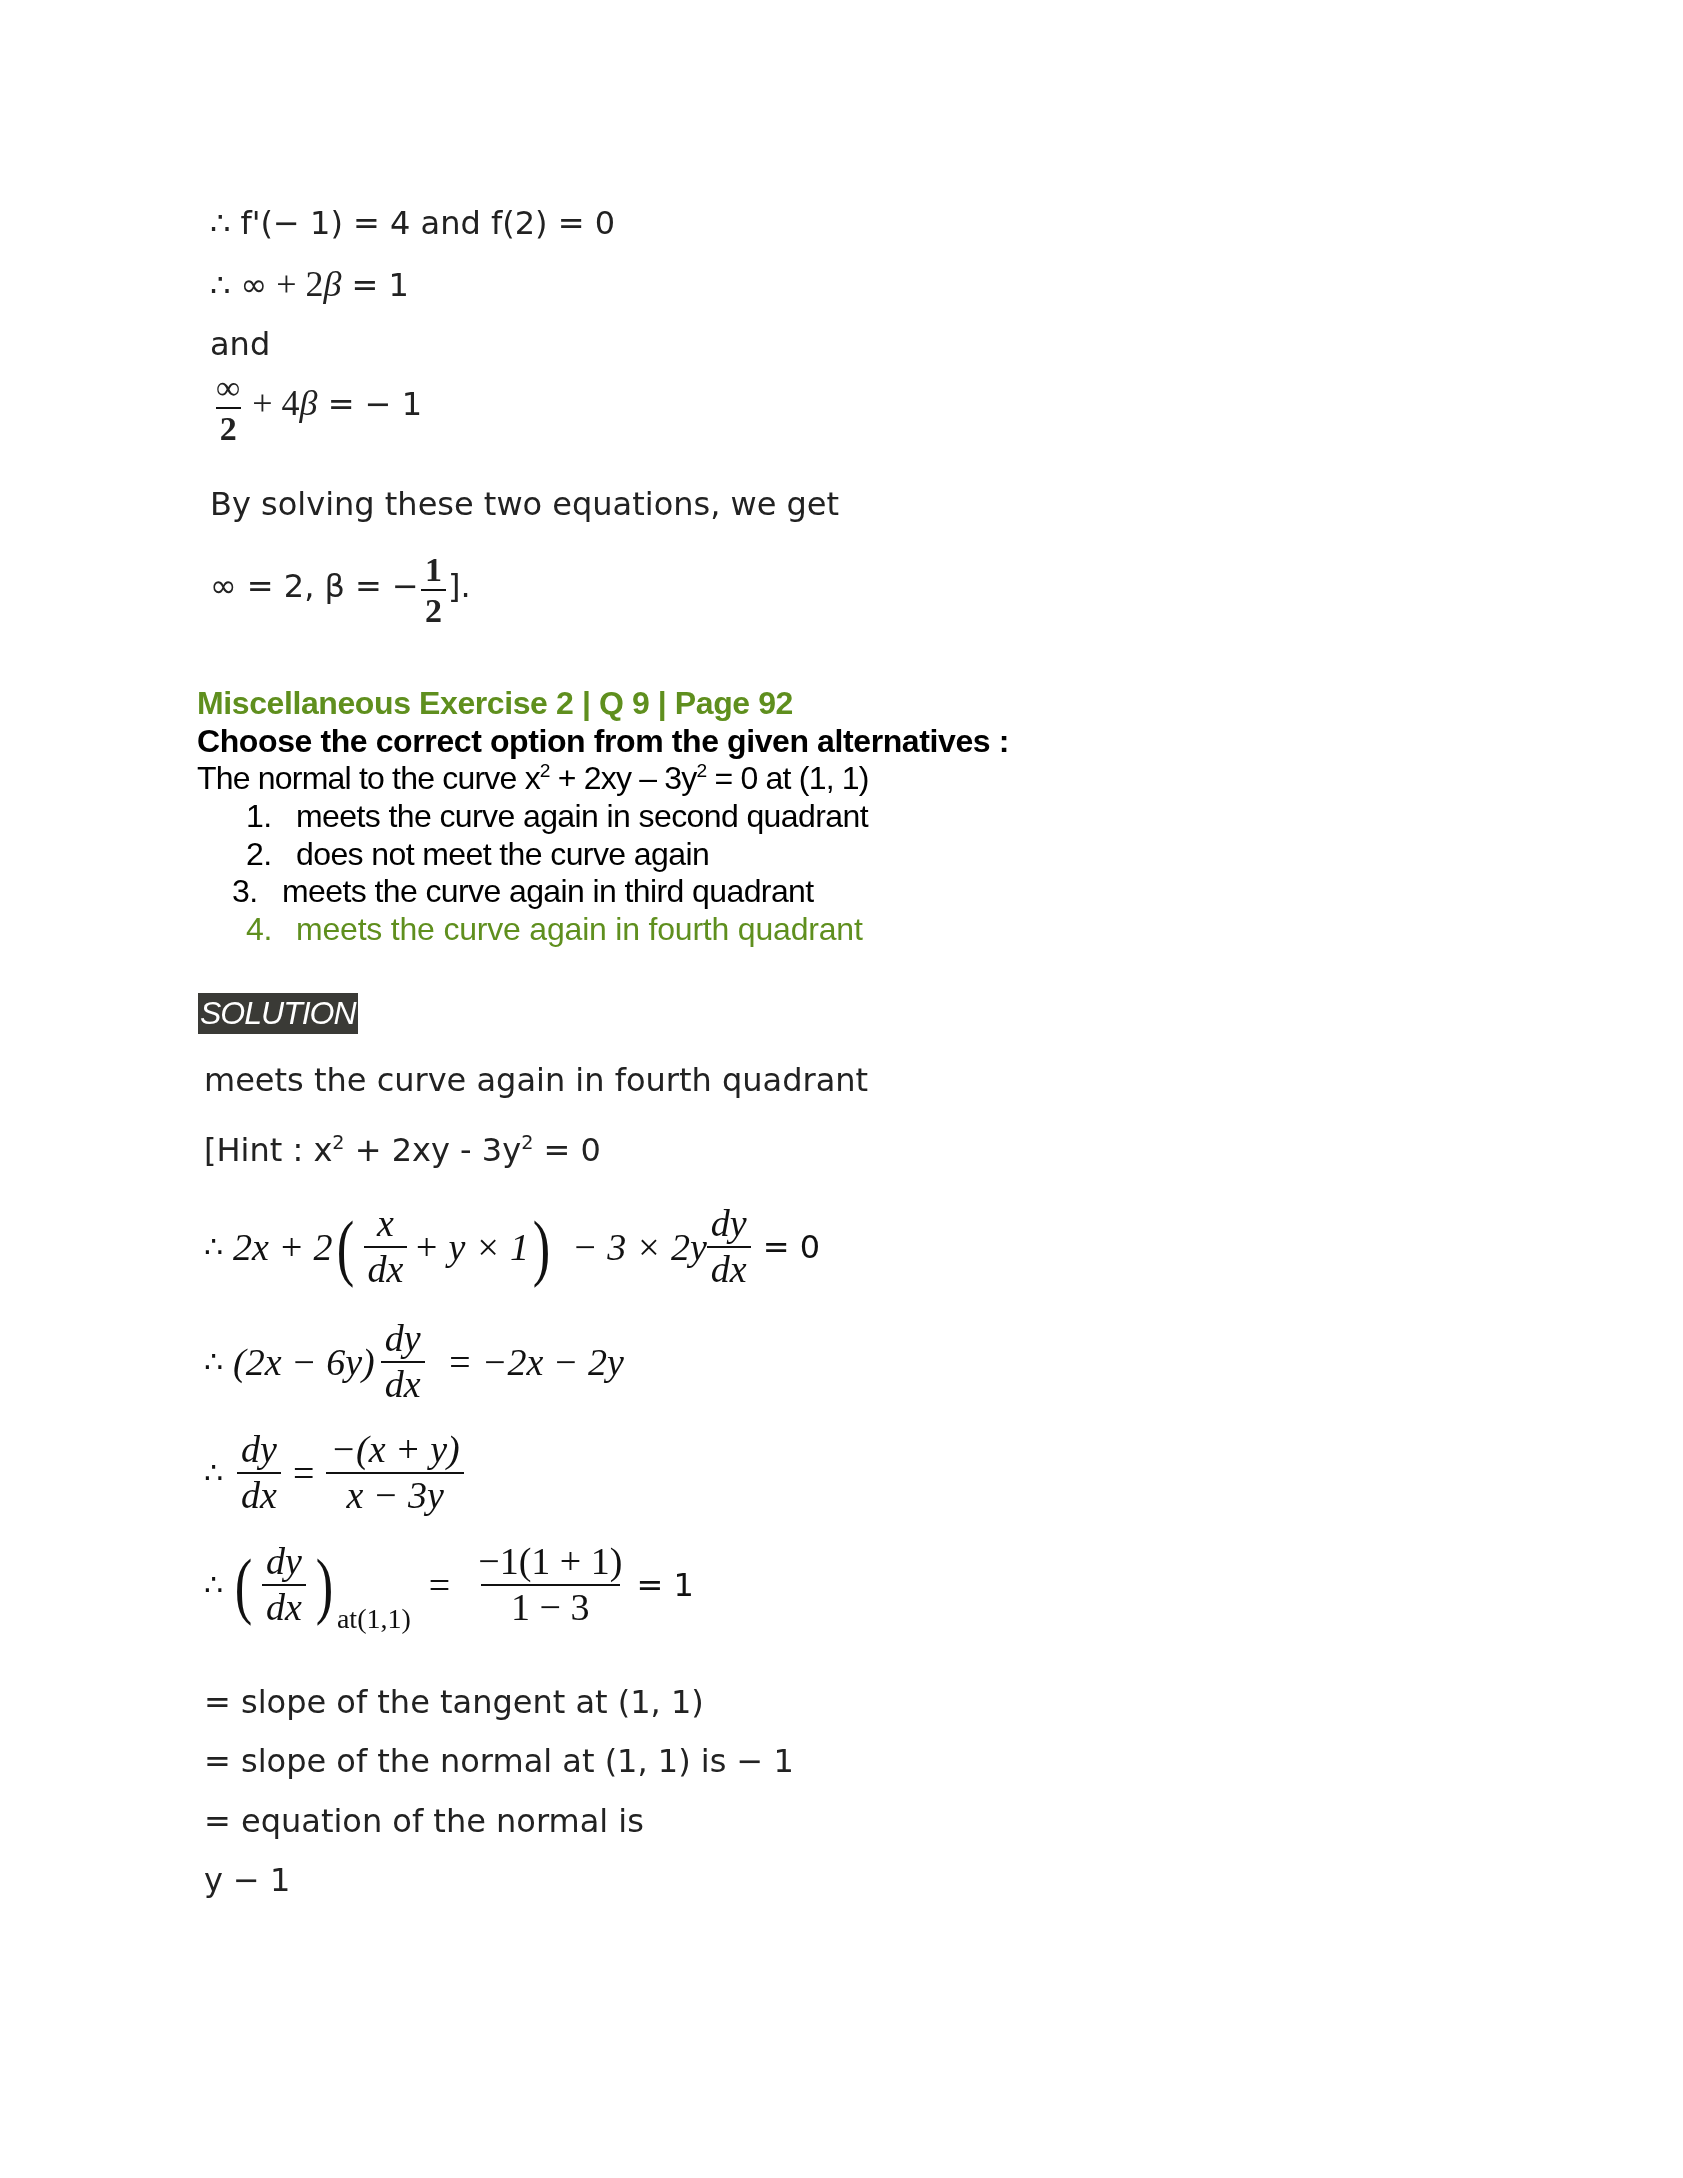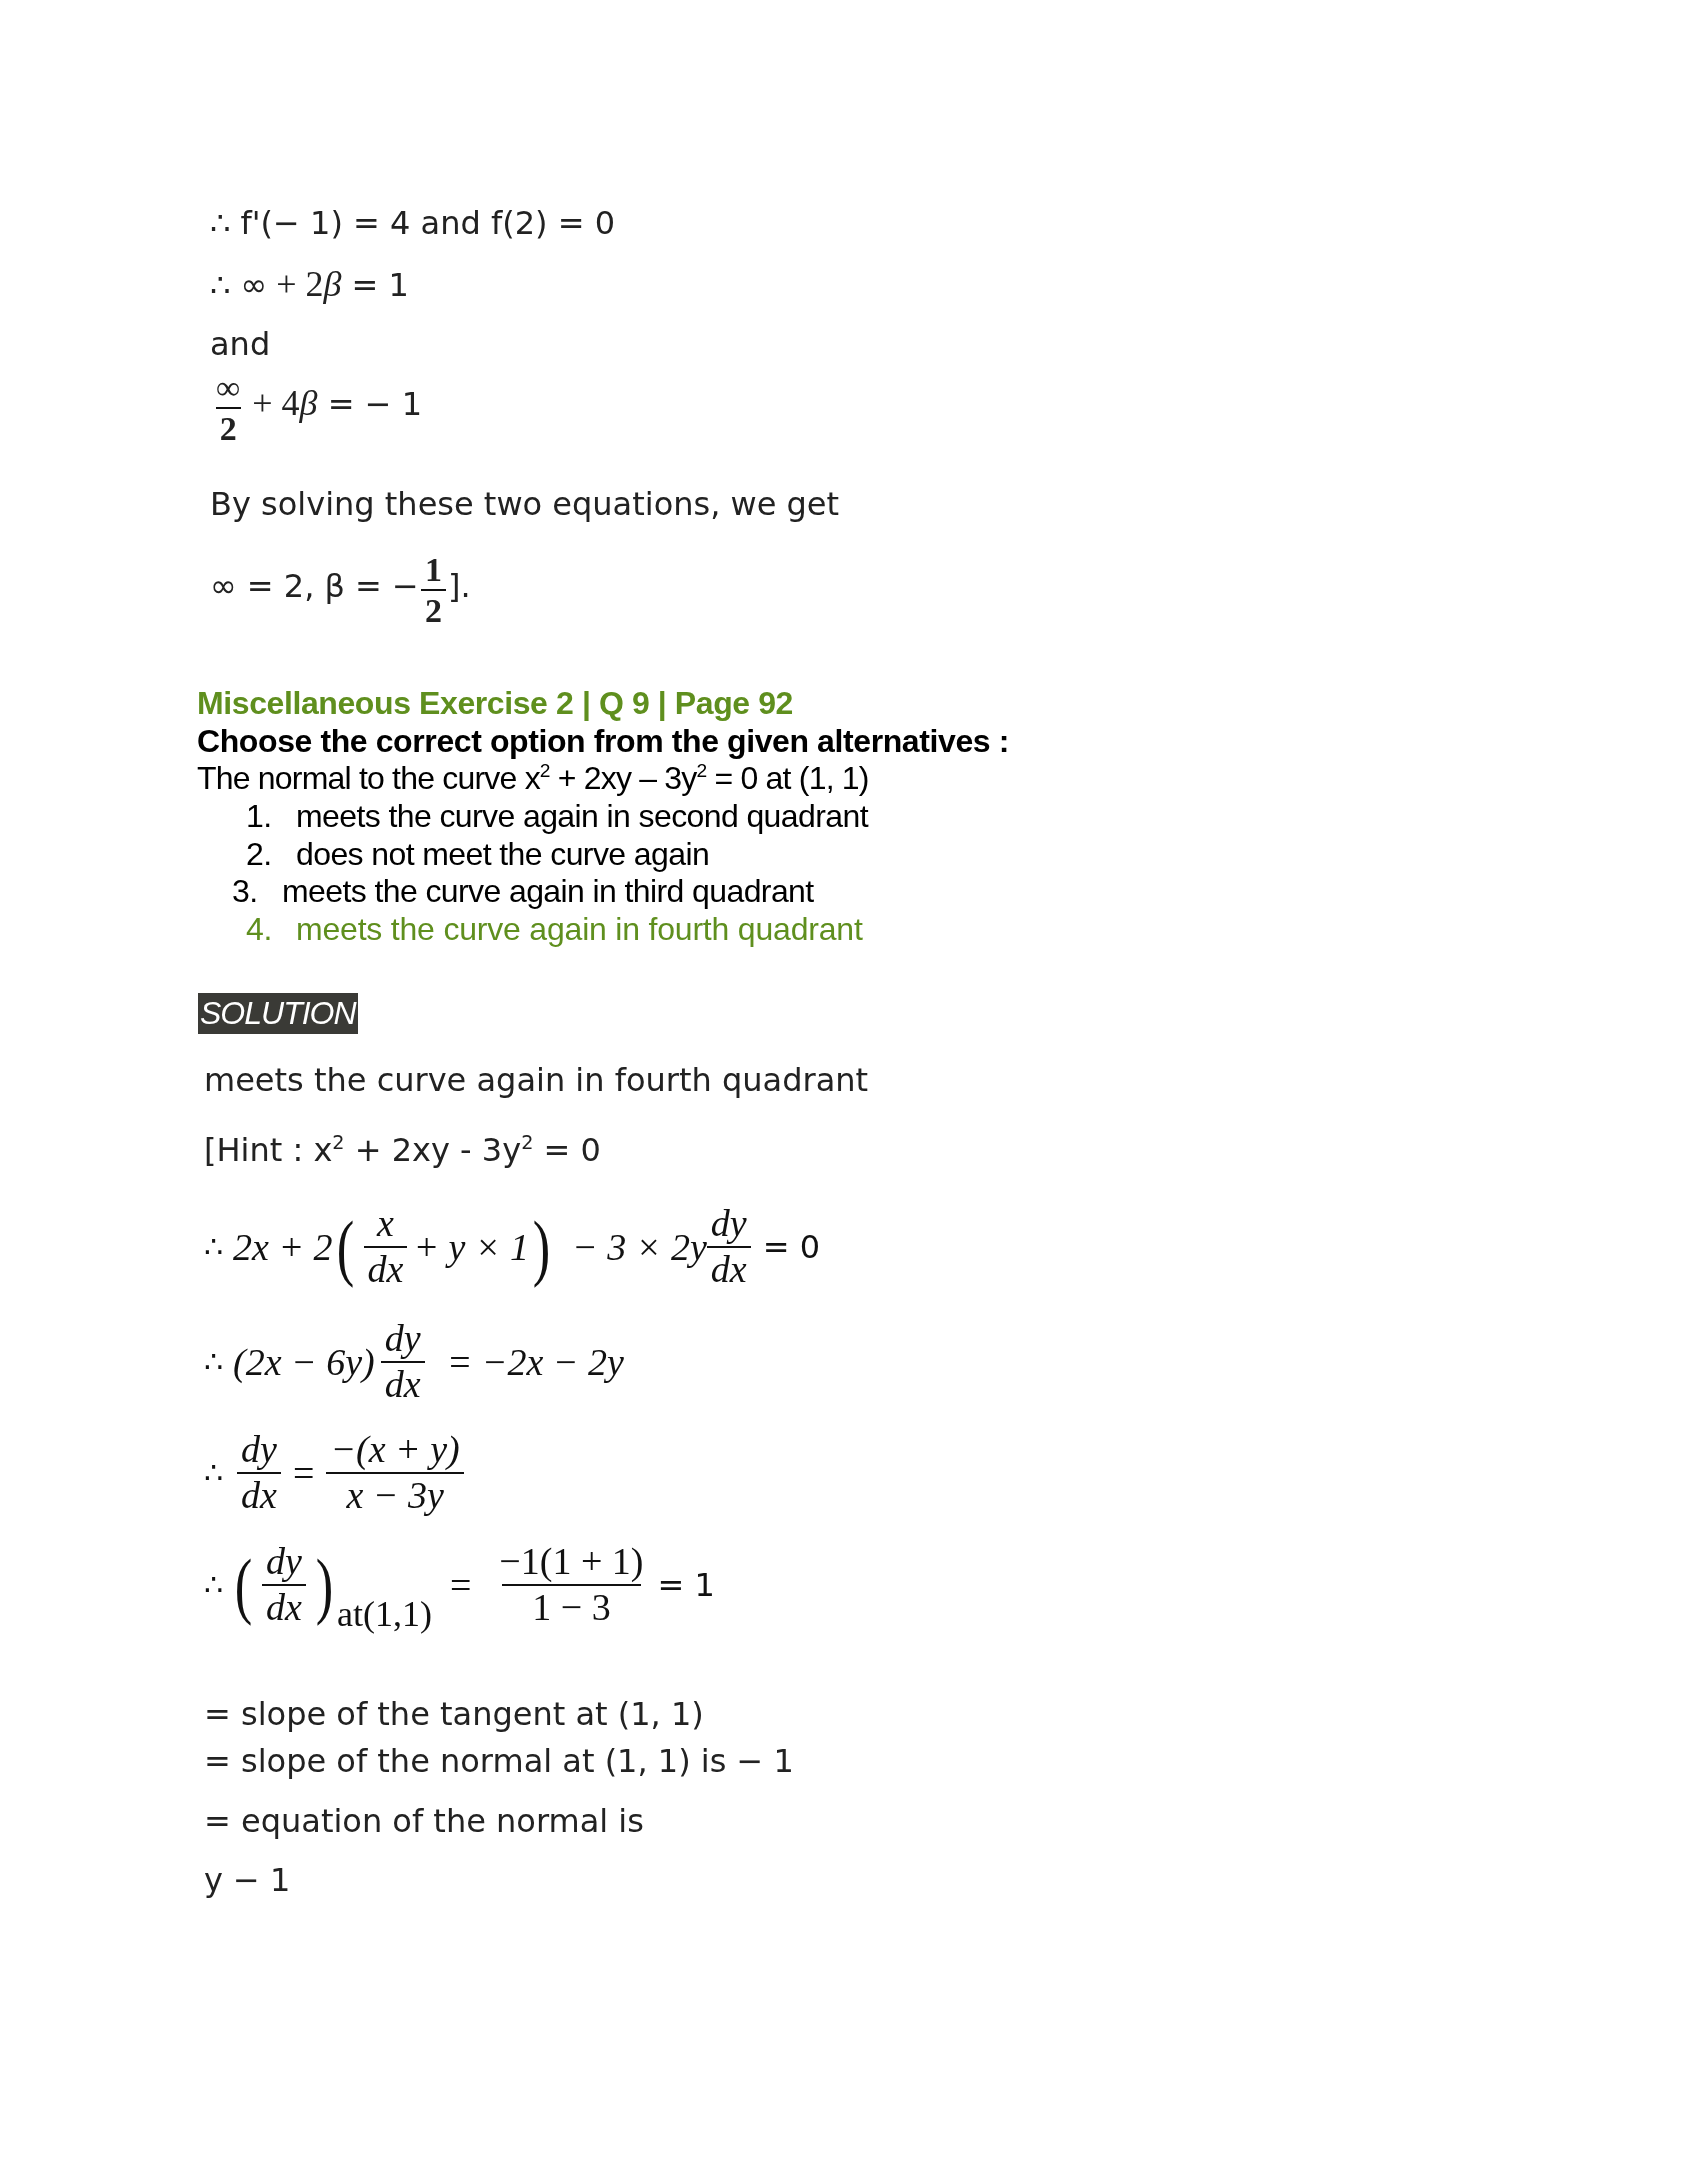--- a/index.html
+++ b/index.html
@@ -121,26 +121,26 @@
 </div>
 
 <div class="abs math" style="left:204px; top:1540px; display:flex; align-items:center;">
   <span class="sans" style="font-size:30px; margin-right:8px;">∴</span>
   <span class="paren">(</span>
   <span class="frac mi">
     <span class="num">dy</span>
     <span class="den">dx</span>
   </span>
   <span class="paren">)</span>
-  <span style="font-size:36px; align-self:flex-end; margin-bottom:-6px;">at(1,1)</span>
+  <span style="font-size:28px; align-self:flex-end; margin-bottom:-6px;">at(1,1)</span>
   <span style="margin:0 18px;">=</span>
   <span class="frac">
     <span class="num">−1(1 + 1)</span>
     <span class="den" style="padding:0 30px;font-family:Liberation Serif, serif;">1 − 3</span>
   </span>
   <span class="sans" style="font-size:32px; margin-left:4px;">= 1</span>
 </div>
 
-<div class="abs sans fs32" style="left:204px; top:1683px;margin-top:12px;">= slope of the tangent at (1, 1)</div>
+<div class="abs sans fs32" style="left:204px; top:1683px;">= slope of the tangent at (1, 1)</div>
 <div class="abs sans fs32" style="left:204px; top:1742px;">= slope of the normal at (1, 1) is  − 1</div>
 <div class="abs sans fs32" style="left:204px; top:1802px;">= equation of the normal is</div>
 <div class="abs sans fs32" style="left:204px; top:1861px;">y − 1</div>
 
 
 </body></html>

